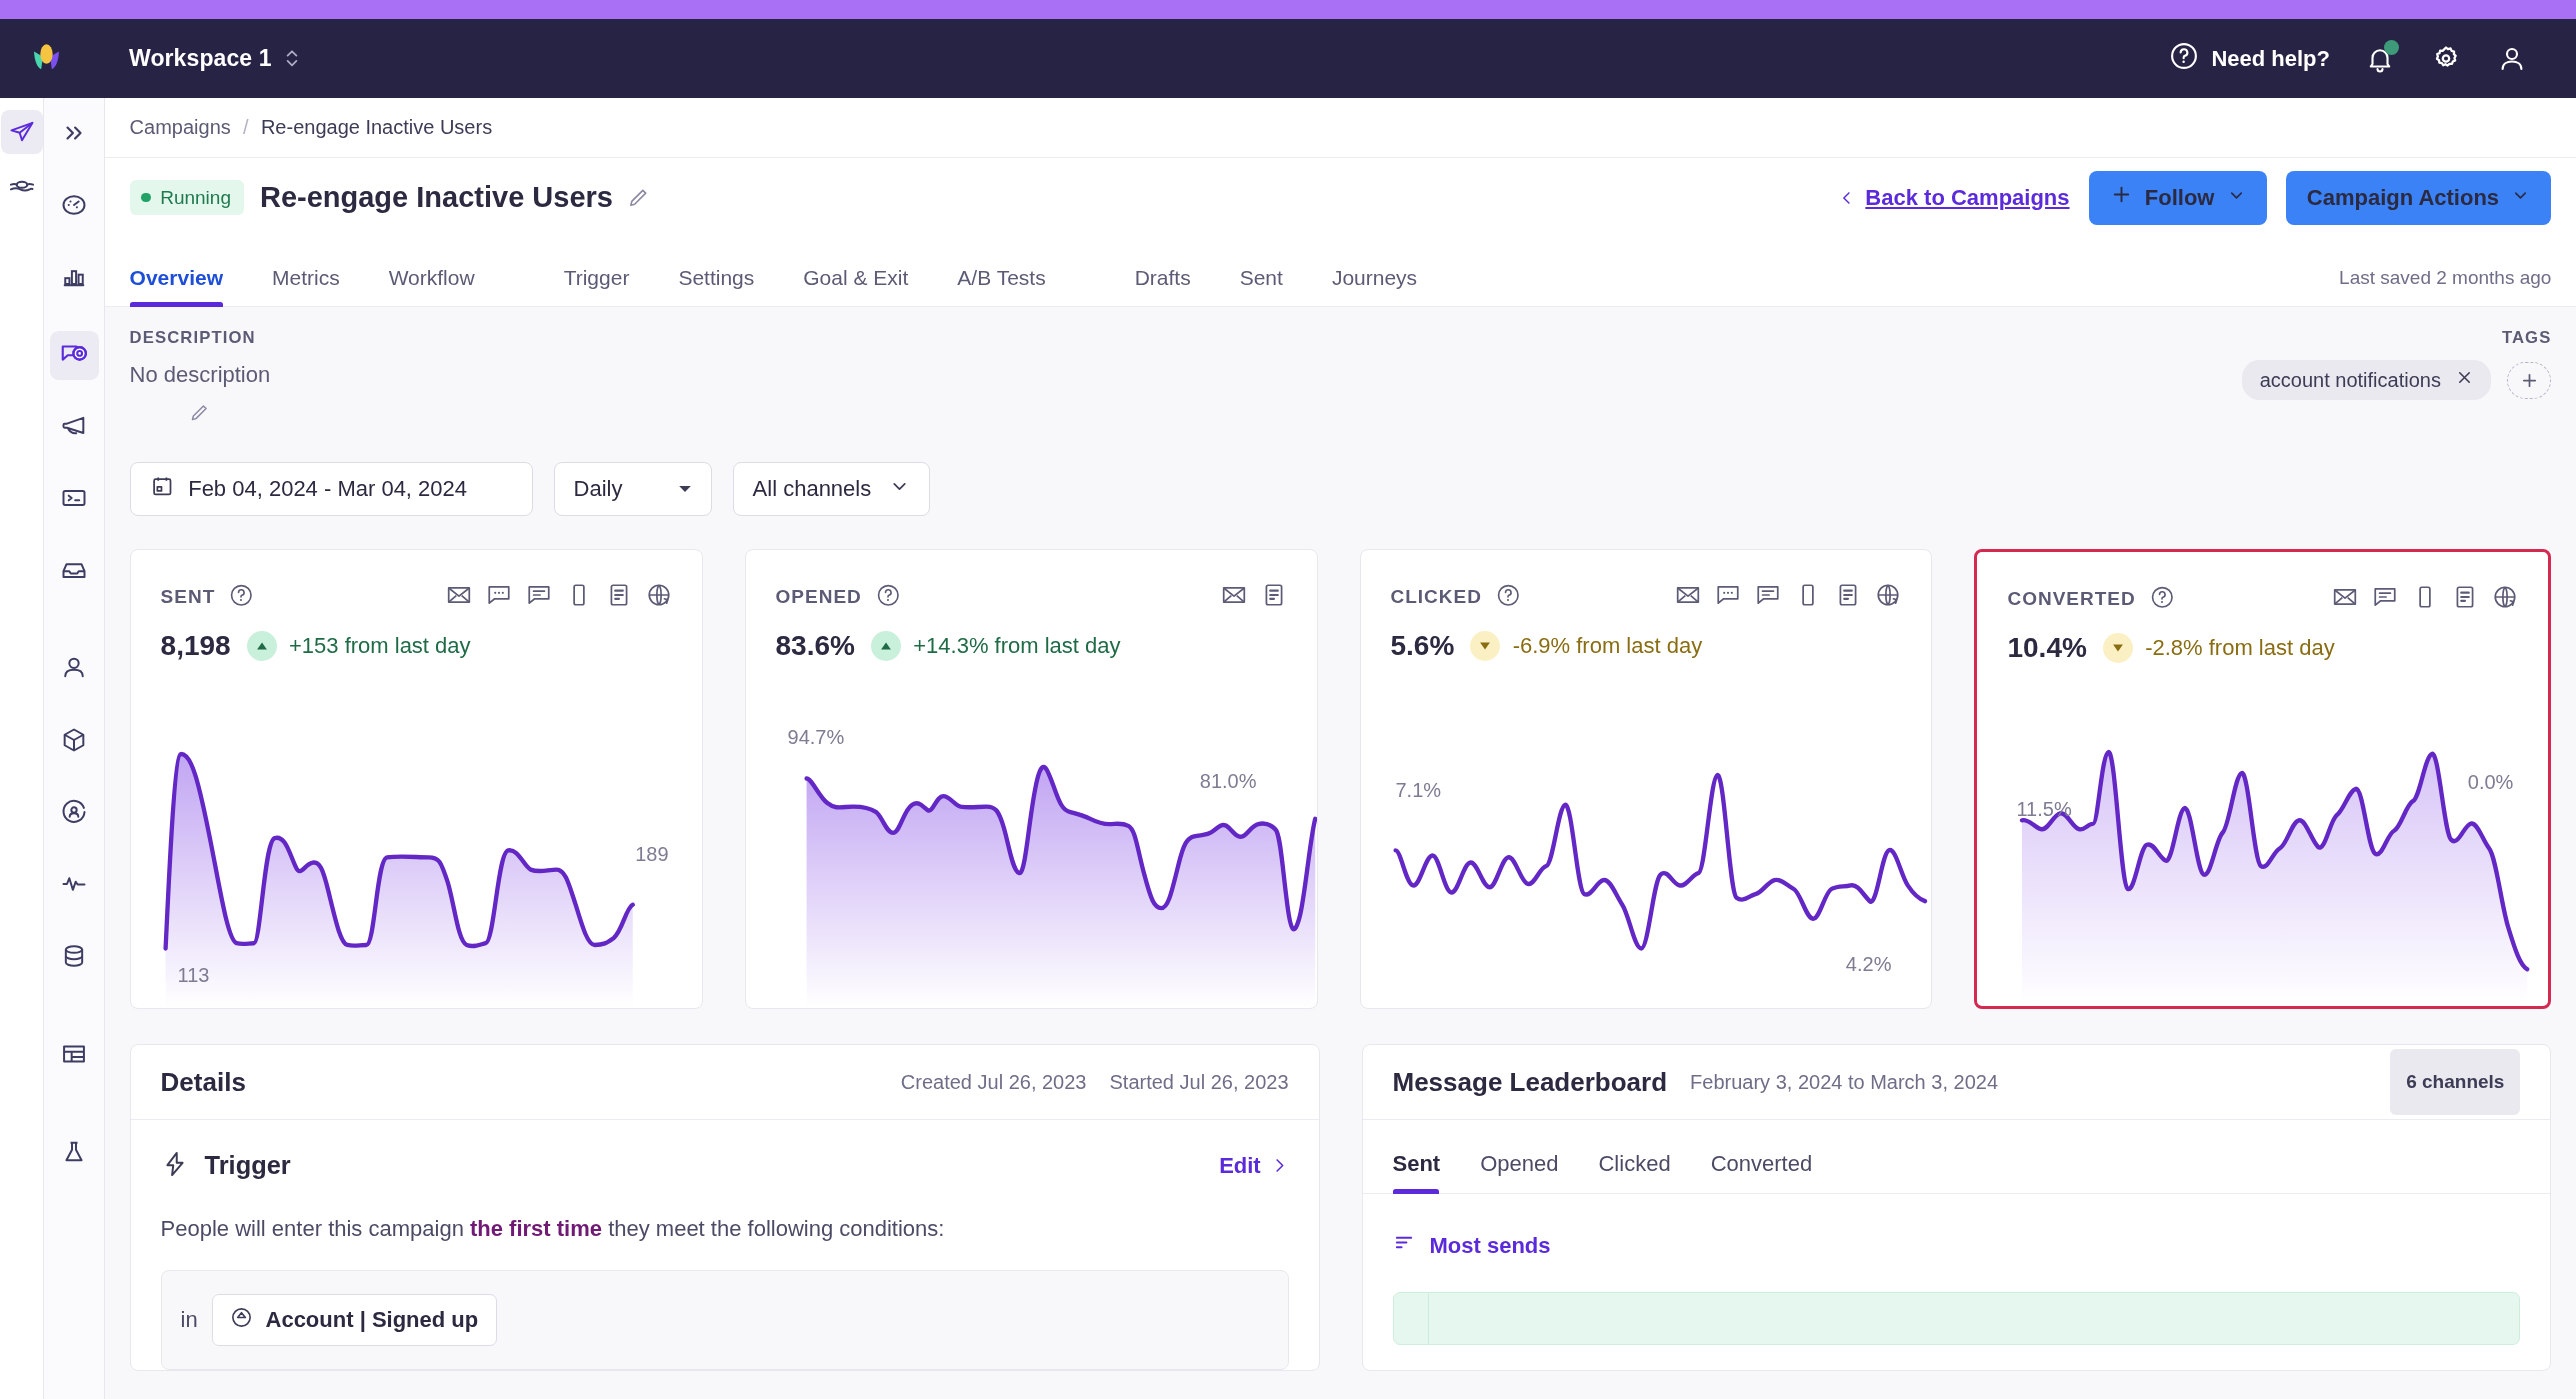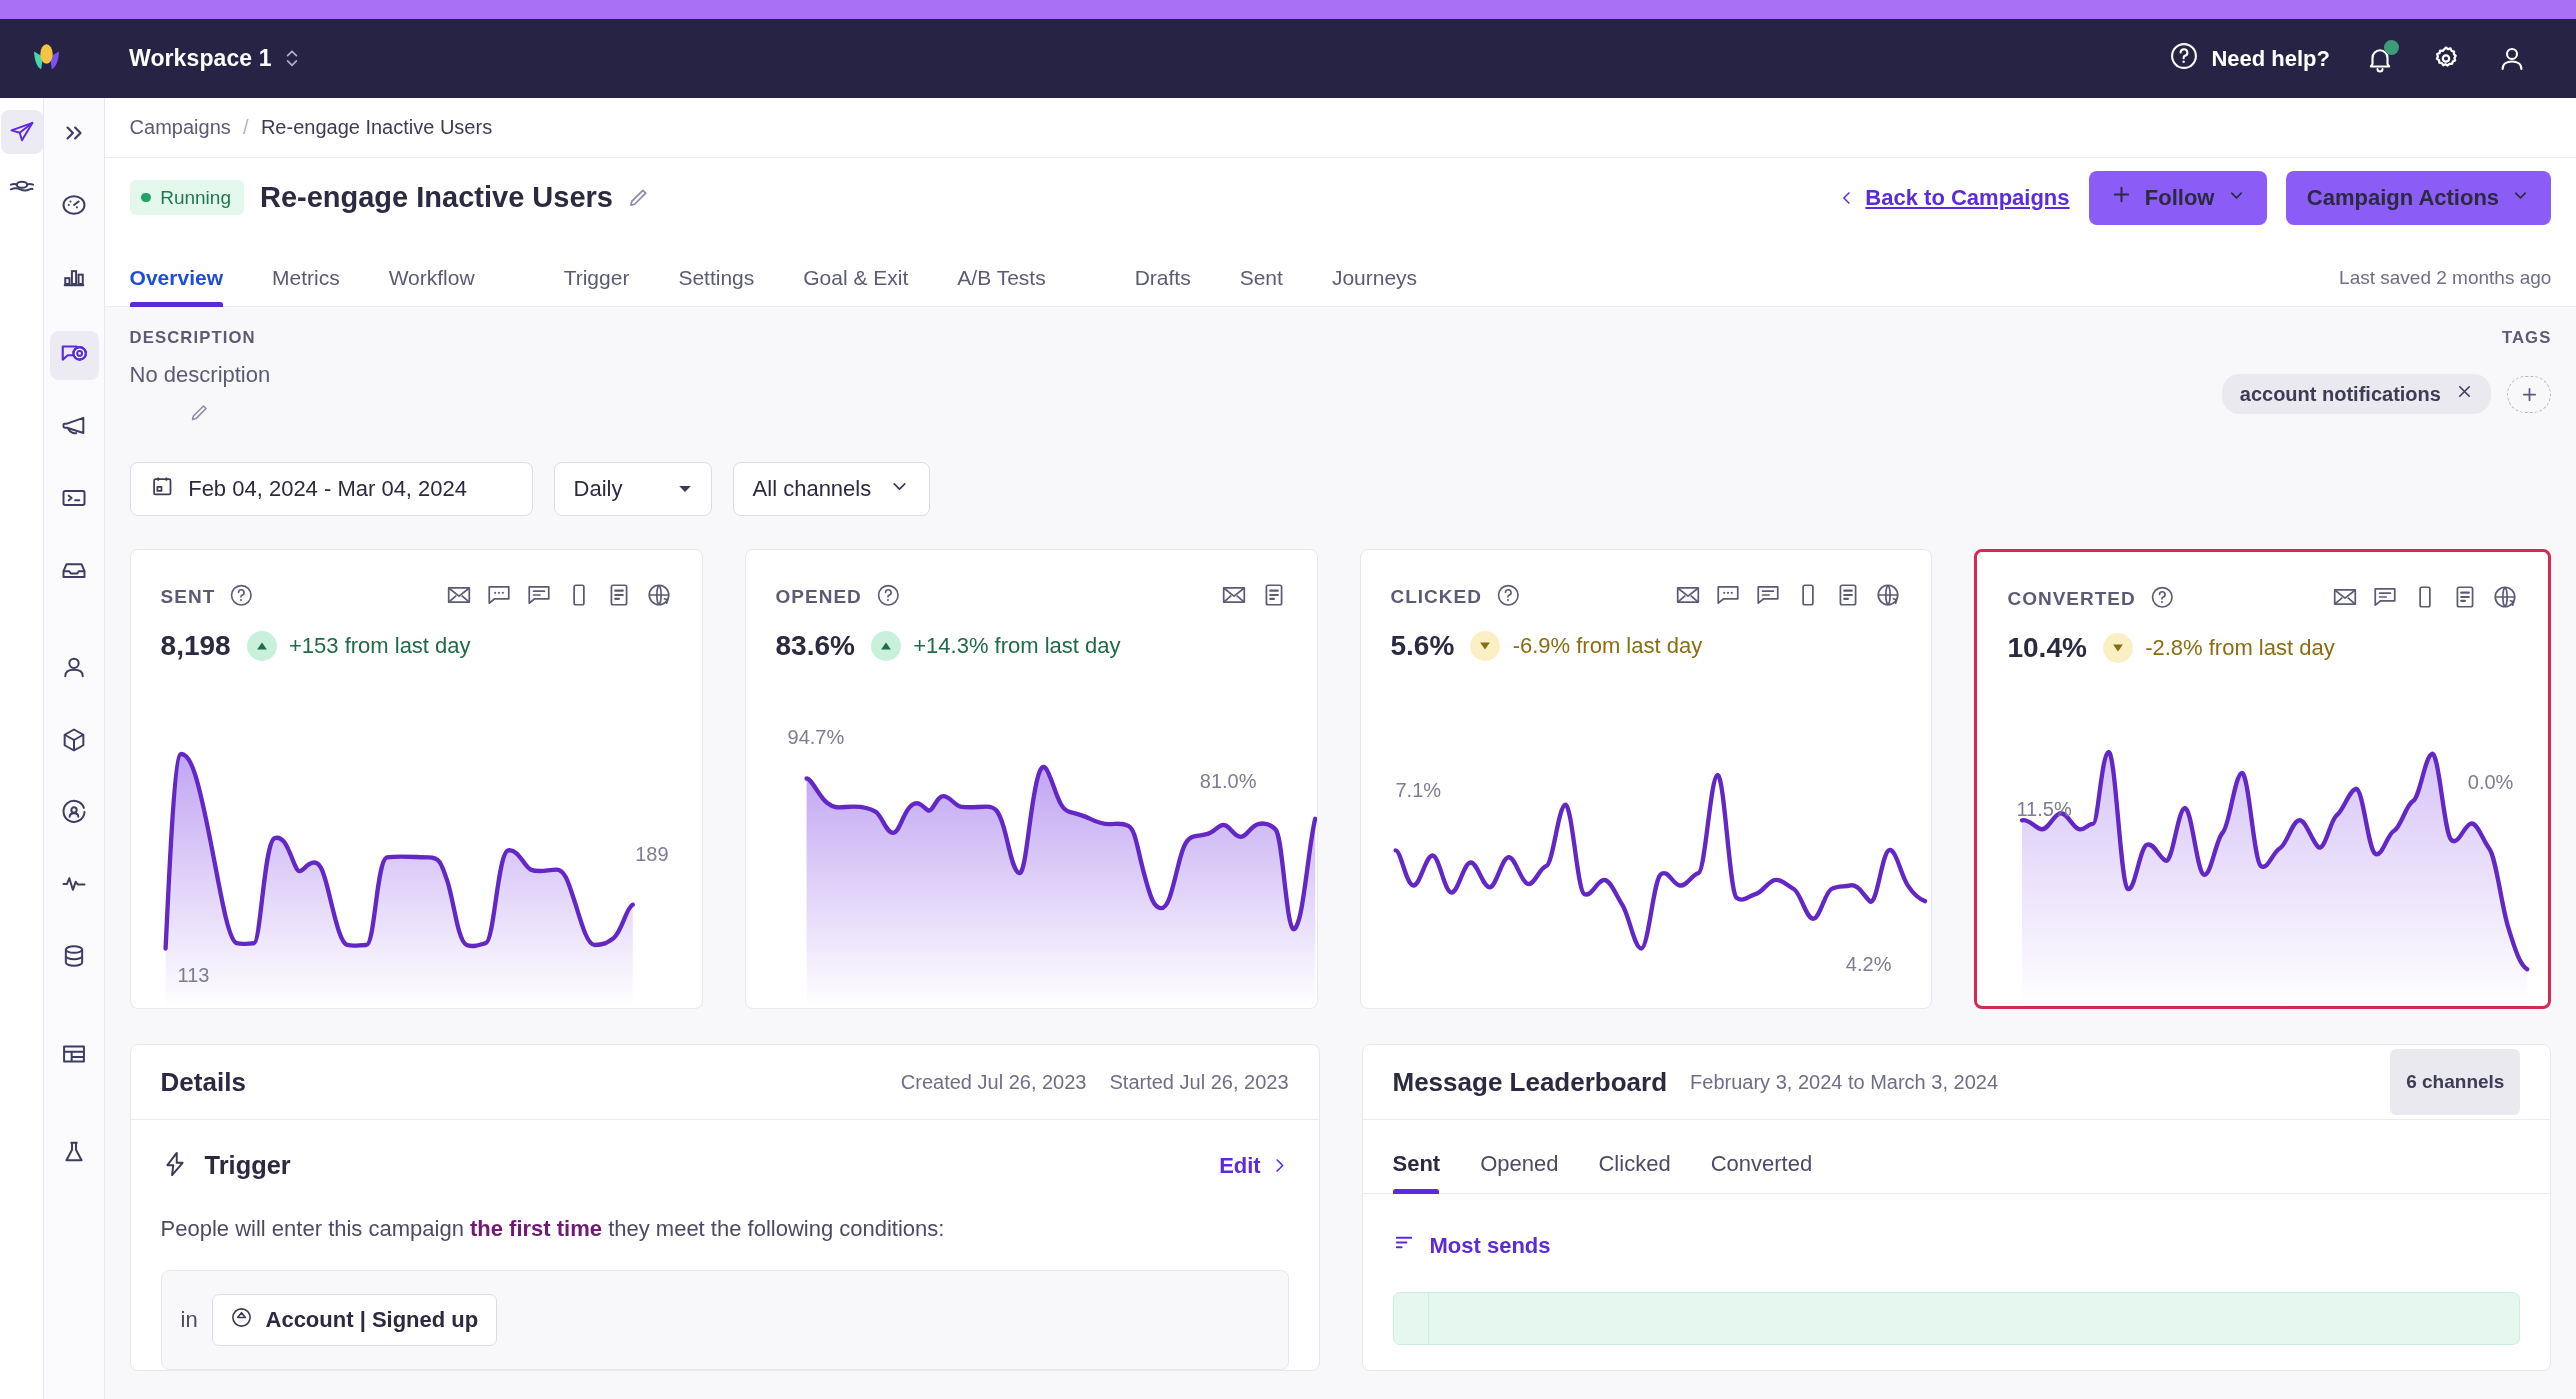--- a/index.html
+++ b/index.html
@@ -90,21 +90,21 @@
   .status-dot { width: 9.6px; height: 9.6px; border-radius: 50%; background: #21a366; }
   .camp-title { font-size: 29px; font-weight: 700; color: #2b2a40; margin-left: 16px; }
   .title-edit { margin-left: 14px; display:flex; }
   .title-right { margin-left: auto; display: flex; align-items: center; gap: 19px; }
   .back-link {
     display: flex; align-items: center; gap: 9.6px; color: #5b2bdb;
     font-size: 22px; font-weight: 700; text-decoration: none;
   }
   .back-link .lbl { text-decoration: underline; }
   .btn-grey {
-    background: #8b5cf6; border: none; border-radius: 8px; height: 54px;
+    background: #3b82f6; border: none; border-radius: 8px; height: 54px;
     display: flex; align-items: center; gap: 12.3px; padding: 0 21px;
     font-size: 22px; font-weight: 600; color: #2b2a40; cursor: pointer;
     font-family: "Liberation Sans", sans-serif;
   }
 
   .tabs {
     height: 70px; display: flex; align-items: flex-end; padding: 0 24.6px;
     border-bottom: 0.9px solid #ebebf2; position: relative;
   }
   .tab {
@@ -126,21 +126,21 @@
   .desc-row { display: flex; padding-top: 21px; }
   .desc-label {
     font-size: 16.7px; letter-spacing: 1.1px; color: #5c5b75; font-weight: 600;
   }
   .desc-val {
     font-size: 22px; color: #5c5b75; margin-top: 14px; display: flex;
     align-items: center; gap: 14px; flex-direction: column;
   }
   .tags-block { margin-left: auto; text-align: right; }
   .tags-label { font-size: 16.7px; letter-spacing: 1.1px; color: #5c5b75; font-weight: 600; }
-  .tags-list { display: flex; align-items: center; gap: 16px; margin-top: 26px; font-weight: bold; }
+  .tags-list { display: flex; align-items: center; gap: 16px; margin-top: 12px; }
   .tag-chip {
     background: #e9e9ef; border-radius: 17.5px; padding: 8px 17.5px;
     display: flex; align-items: center; gap: 14px;
     font-size: 20px; color: #3d3c56;
   }
   .tag-add {
     width: 44px; height: 37px; border: 1.8px dashed #b5b4c6; border-radius: 19px;
     display: flex; align-items: center; justify-content: center; color: #5c5b75;
     font-size: 24.6px; cursor: pointer;
   }

